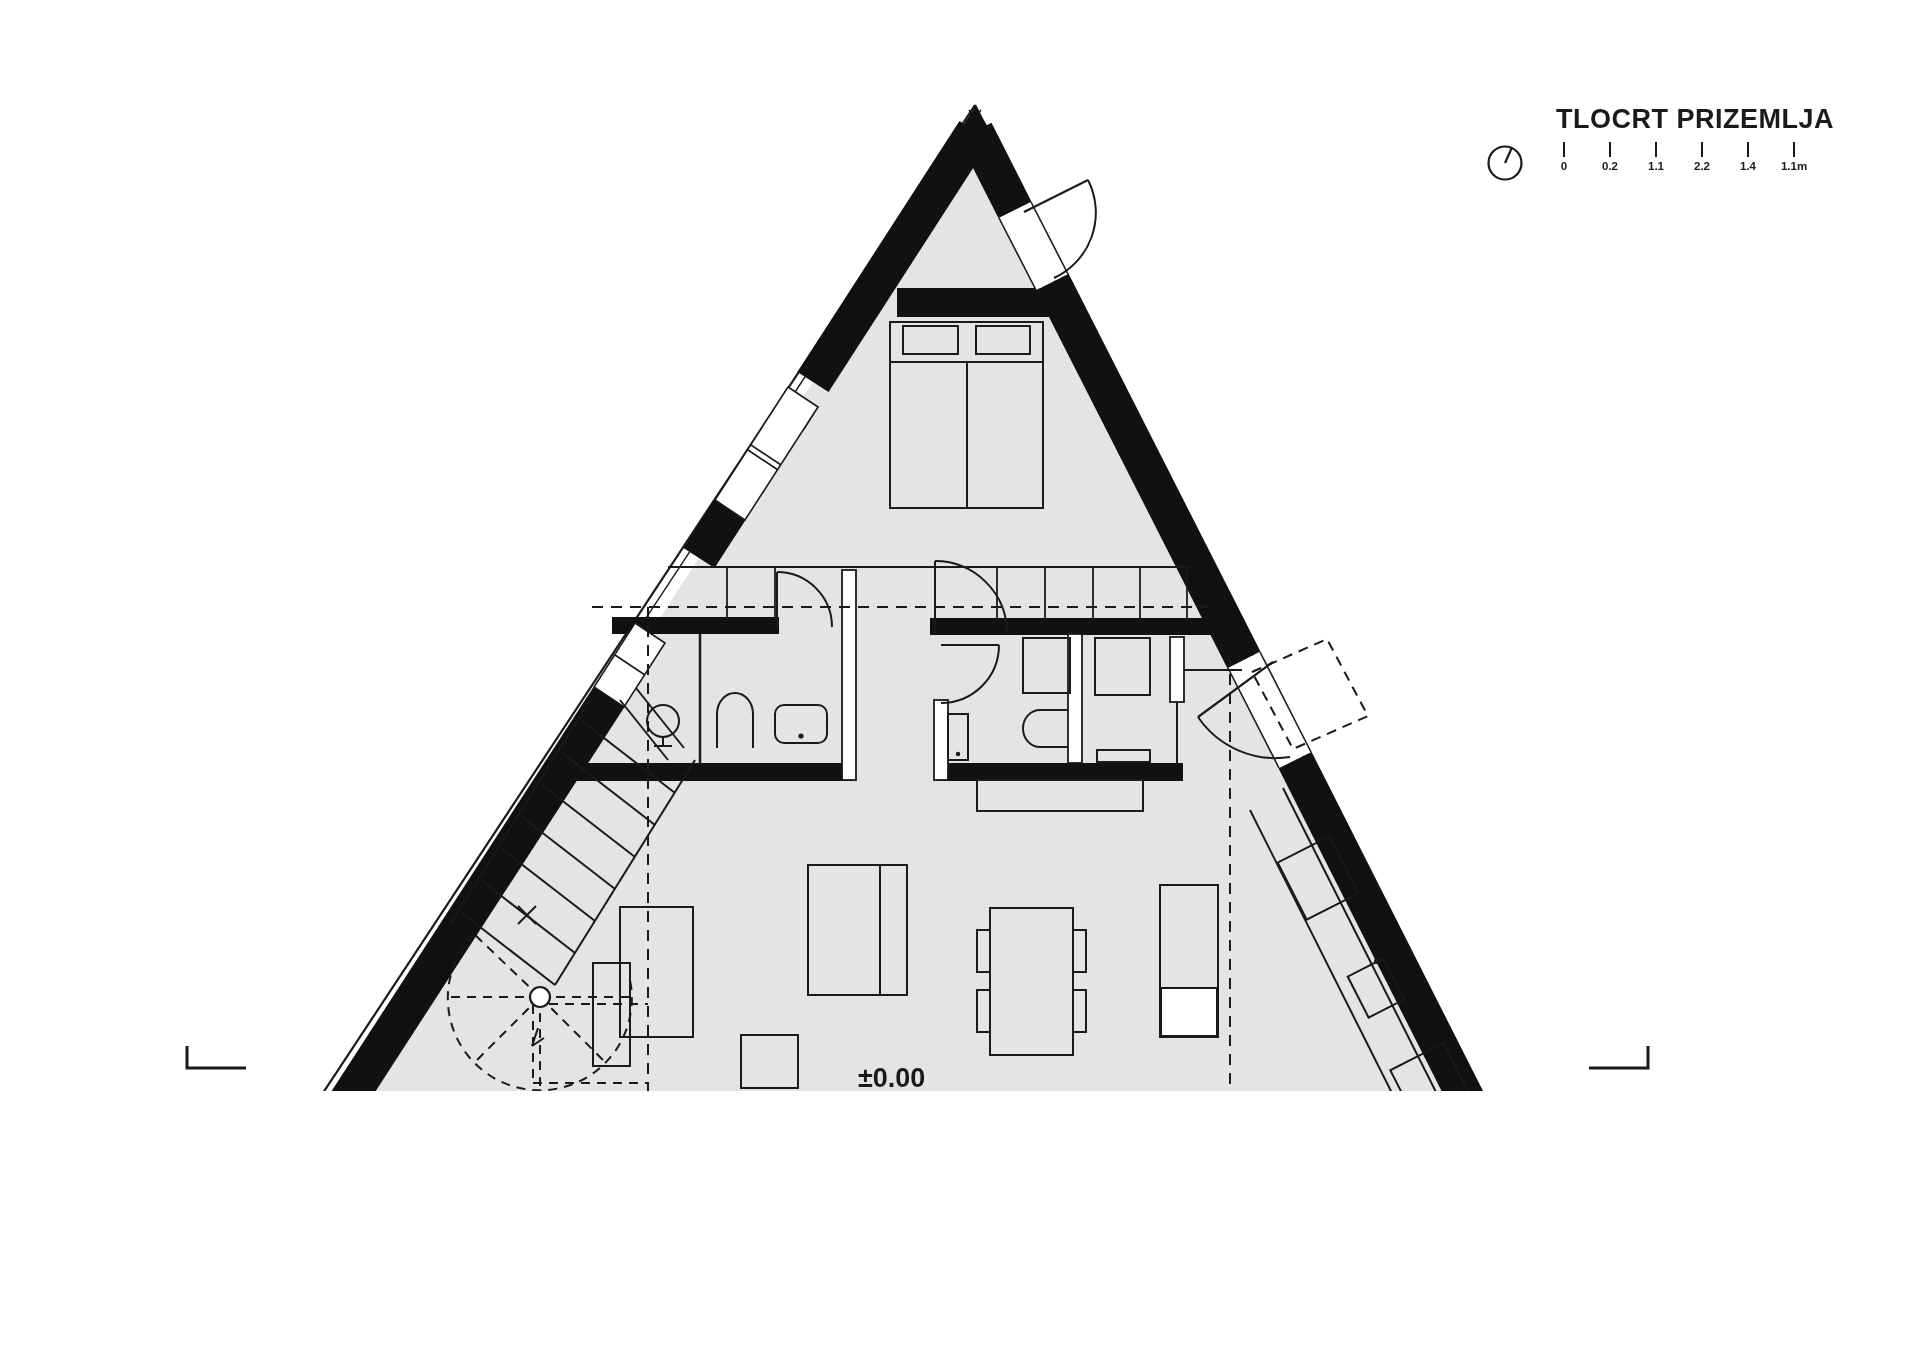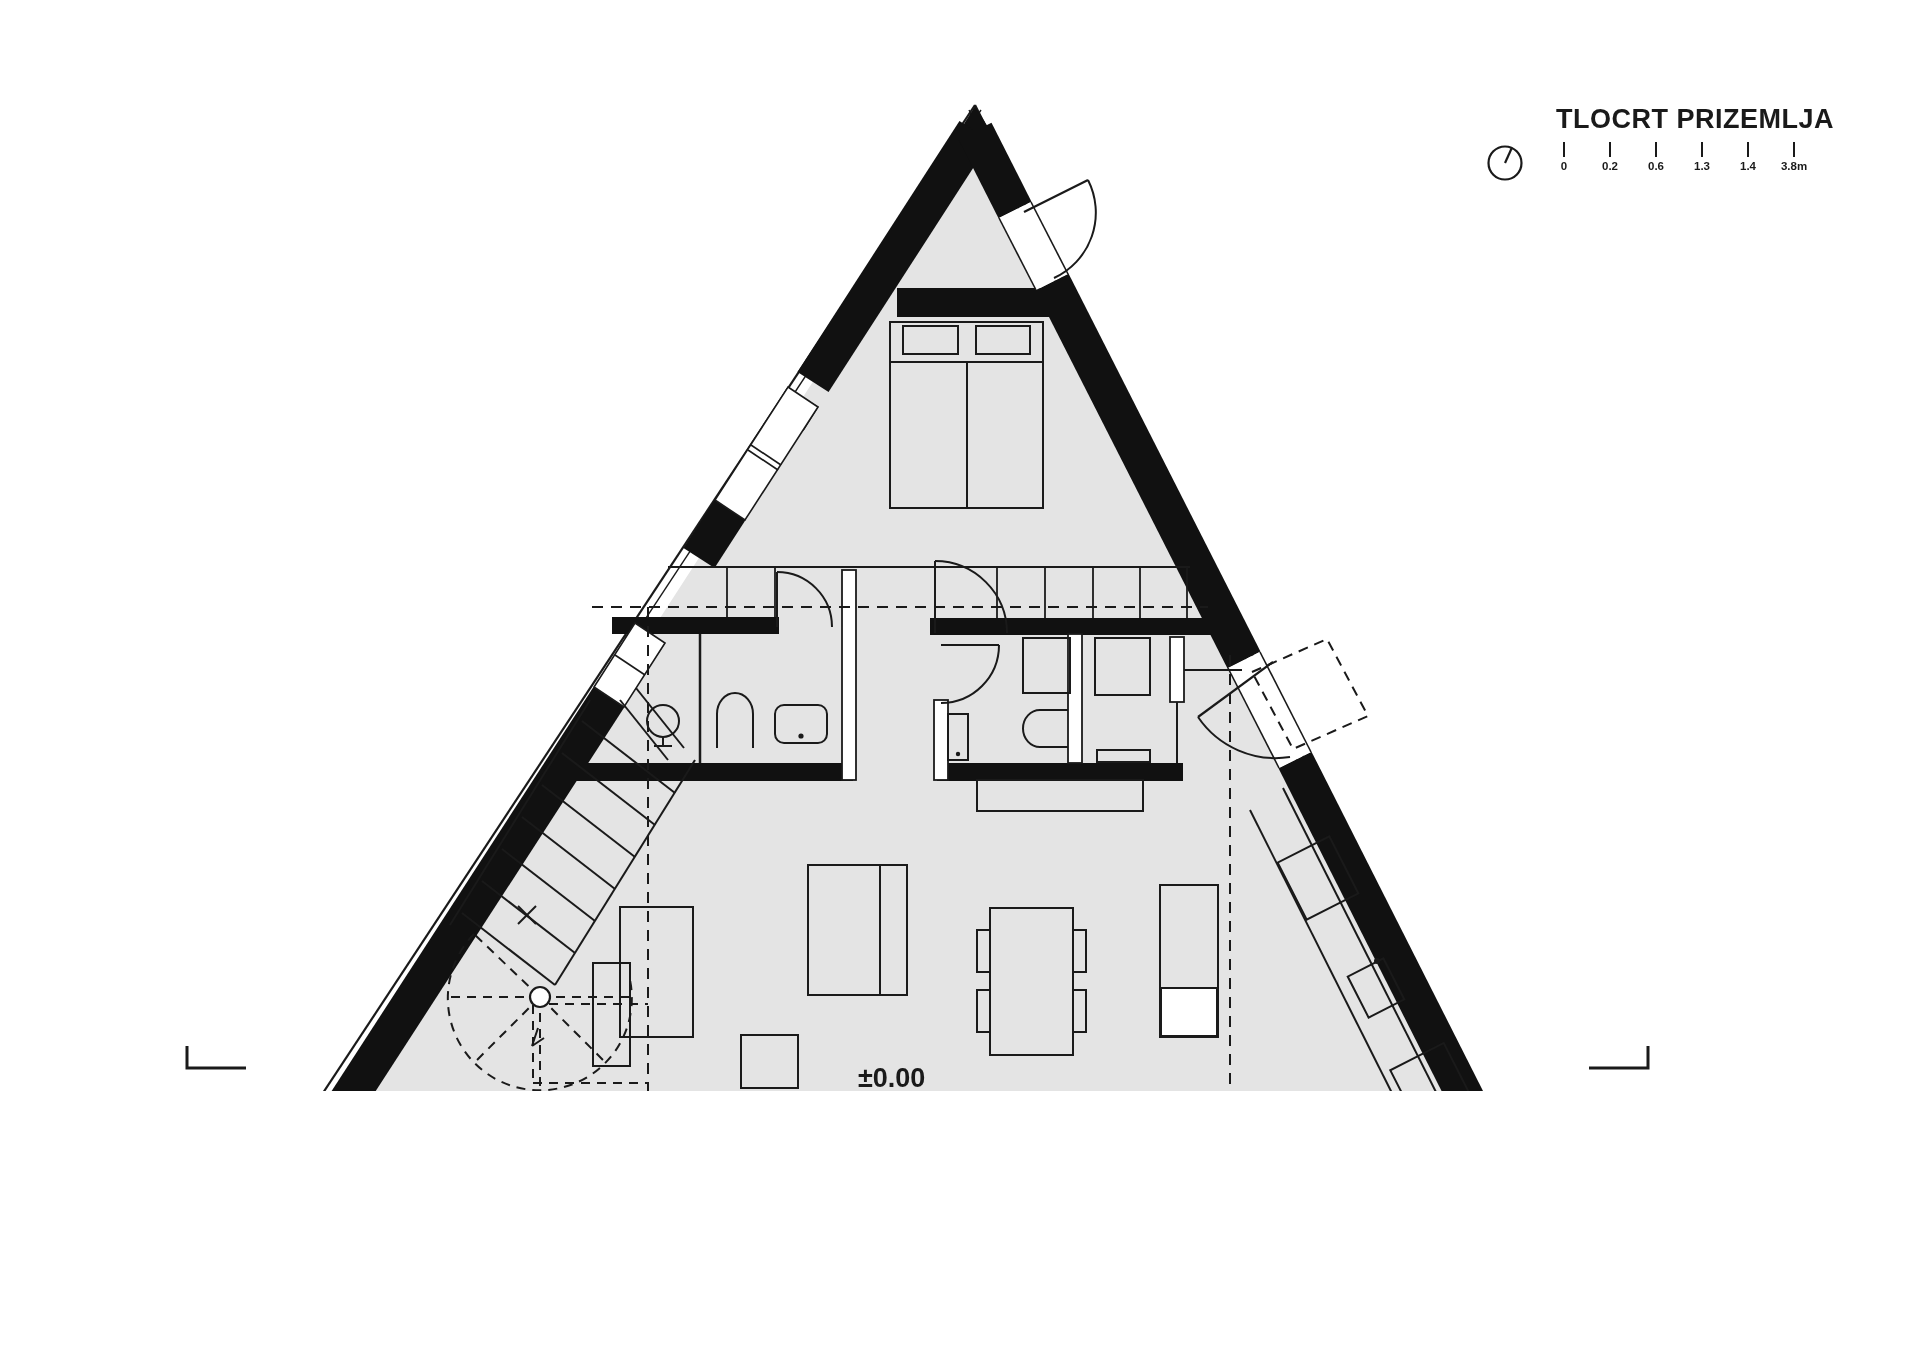--- a/index.html
+++ b/index.html
@@ -281,20 +281,20 @@
 
   <div>
     <div class="scale-tick" style="left:1563px"></div>
     <div class="scale-tick" style="left:1609px"></div>
     <div class="scale-tick" style="left:1655px"></div>
     <div class="scale-tick" style="left:1701px"></div>
     <div class="scale-tick" style="left:1747px"></div>
     <div class="scale-tick" style="left:1793px"></div>
     <div class="scale-num" style="left:1542px">0</div>
     <div class="scale-num" style="left:1588px">0.2</div>
-    <div class="scale-num" style="left:1634px">0.6</div>
-    <div class="scale-num" style="left:1680px">1.3</div>
+    <div class="scale-num" style="left:1634px">1.1</div>
+    <div class="scale-num" style="left:1680px">2.2</div>
     <div class="scale-num" style="left:1726px">1.4</div>
-    <div class="scale-num" style="left:1772px">3.8m</div>
+    <div class="scale-num" style="left:1772px">1.1m</div>
   </div>
 
   <div class="elev-label">±0.00</div>
 </div>
 
 </body></html>

